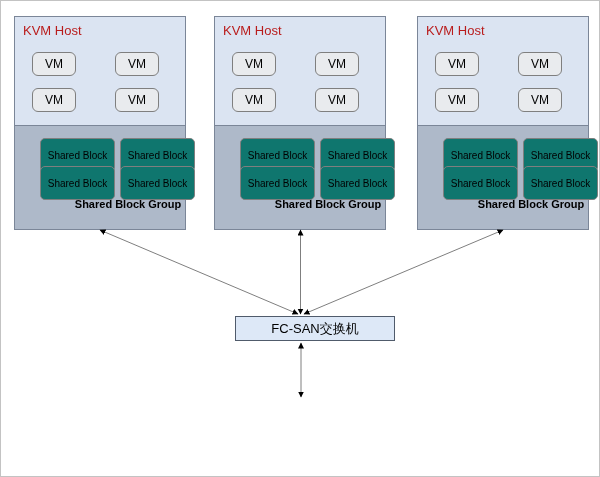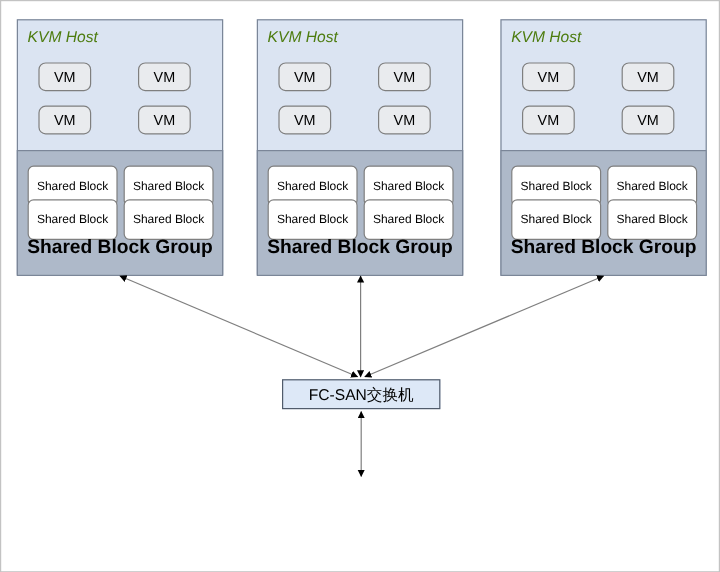--- a/index.html
+++ b/index.html
@@ -23,23 +23,22 @@
     height: 213px;
     box-sizing: border-box;
     border: 1px solid #7b8698;
     background: #dbe4f2;
   }
   .host-title {
     position: absolute;
     left: 8px;
     top: 6px;
     font-size: 13px;
-    color: #4d7c0f;
-    white-space: nowrap;
-    font-style: italic;
+    color: #b91c1c;
+    white-space: nowrap;
   }
   .vm {
     position: absolute;
     width: 44px;
     height: 24px;
     box-sizing: border-box;
     border: 1px solid #7f7f7f;
     border-radius: 6px;
     background: #e9ebee;
     font-size: 12px;
@@ -57,43 +56,45 @@
     border: 1px solid #7b8698;
     background: #aeb9c9;
   }
   .sb {
     position: absolute;
     width: 75px;
     height: 34px;
     box-sizing: border-box;
     border: 1px solid #7f7f7f;
     border-radius: 5px;
-    background: #ffffff;
+    background: #0f766e;
     font-size: 10px;
     display: flex;
     align-items: center;
     justify-content: center;
     white-space: nowrap;
+    margin-left: 17px;
   }
   .group-label {
     position: absolute;
     left: 0;
     top: 72px;
     width: 100%;
     text-align: center;
-    font-size: 16px;
+    font-size: 11px;
     font-weight: bold;
+    padding-left: 28px;
   }
 
   
   .switch-box {
     position: absolute;
     left: 234px;
     top: 315px;
-    width: 132px;
+    width: 160px;
     height: 25px;
     box-sizing: border-box;
     border: 1px solid #505b6b;
     background: #dde8f7;
     font-size: 13px;
     display: flex;
     align-items: center;
     justify-content: center;
     white-space: nowrap;
   }

